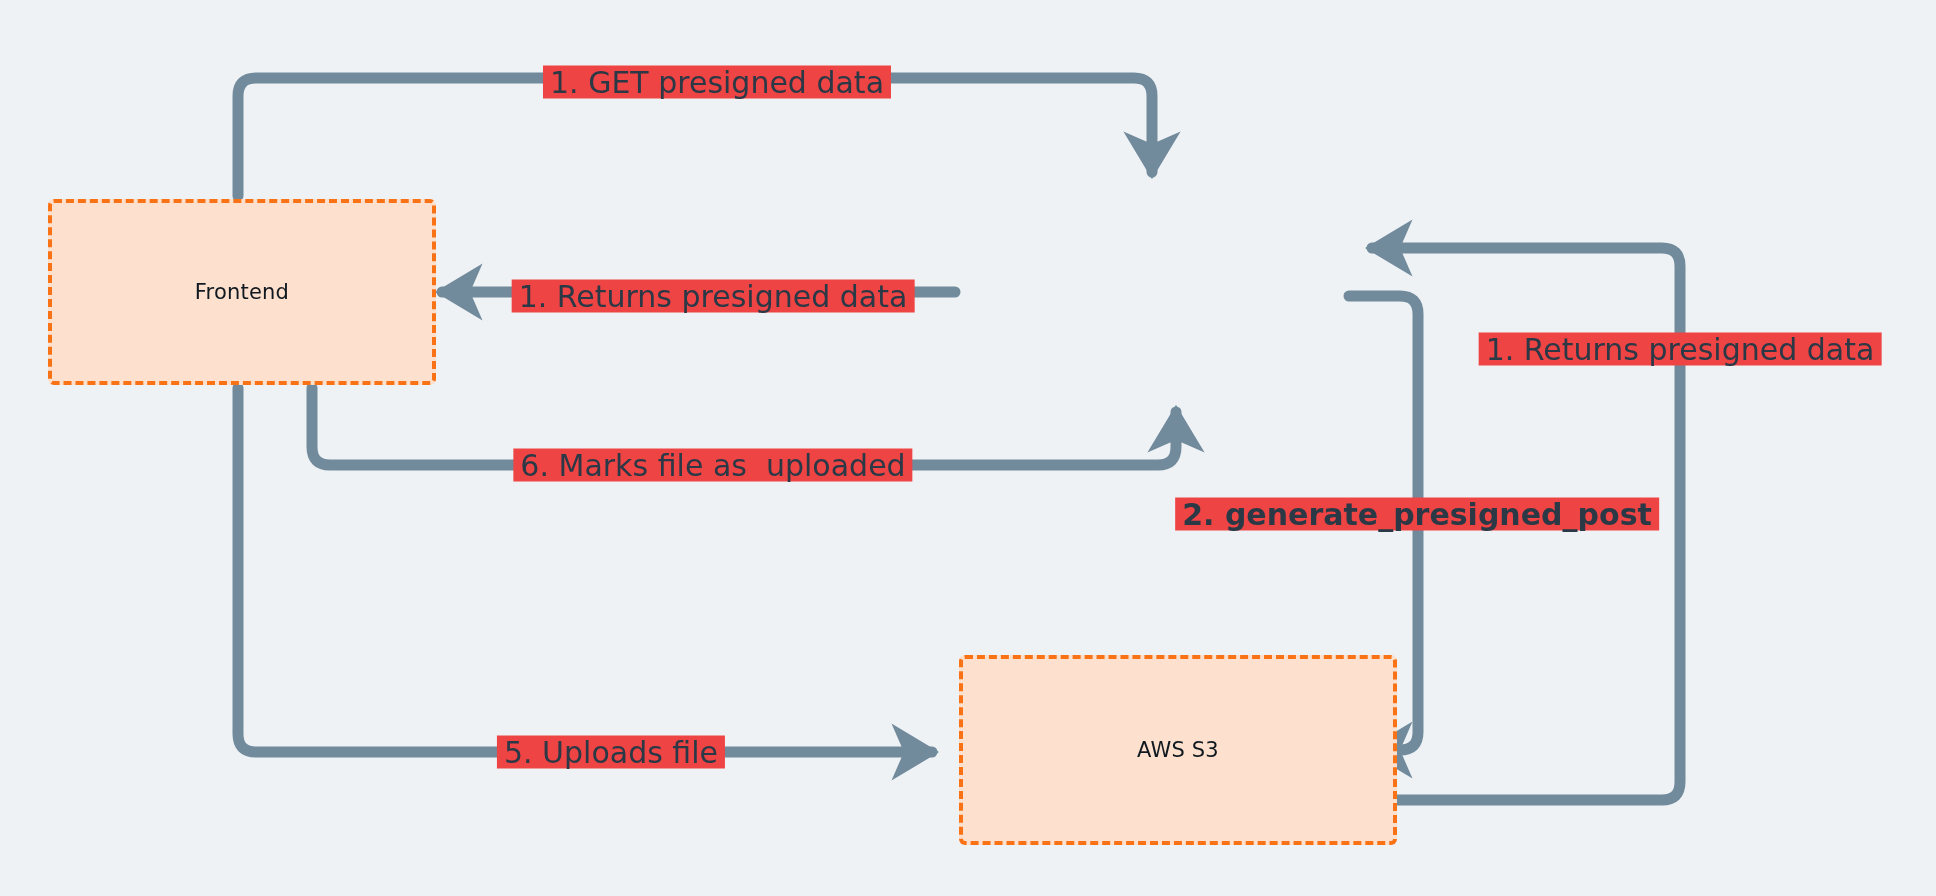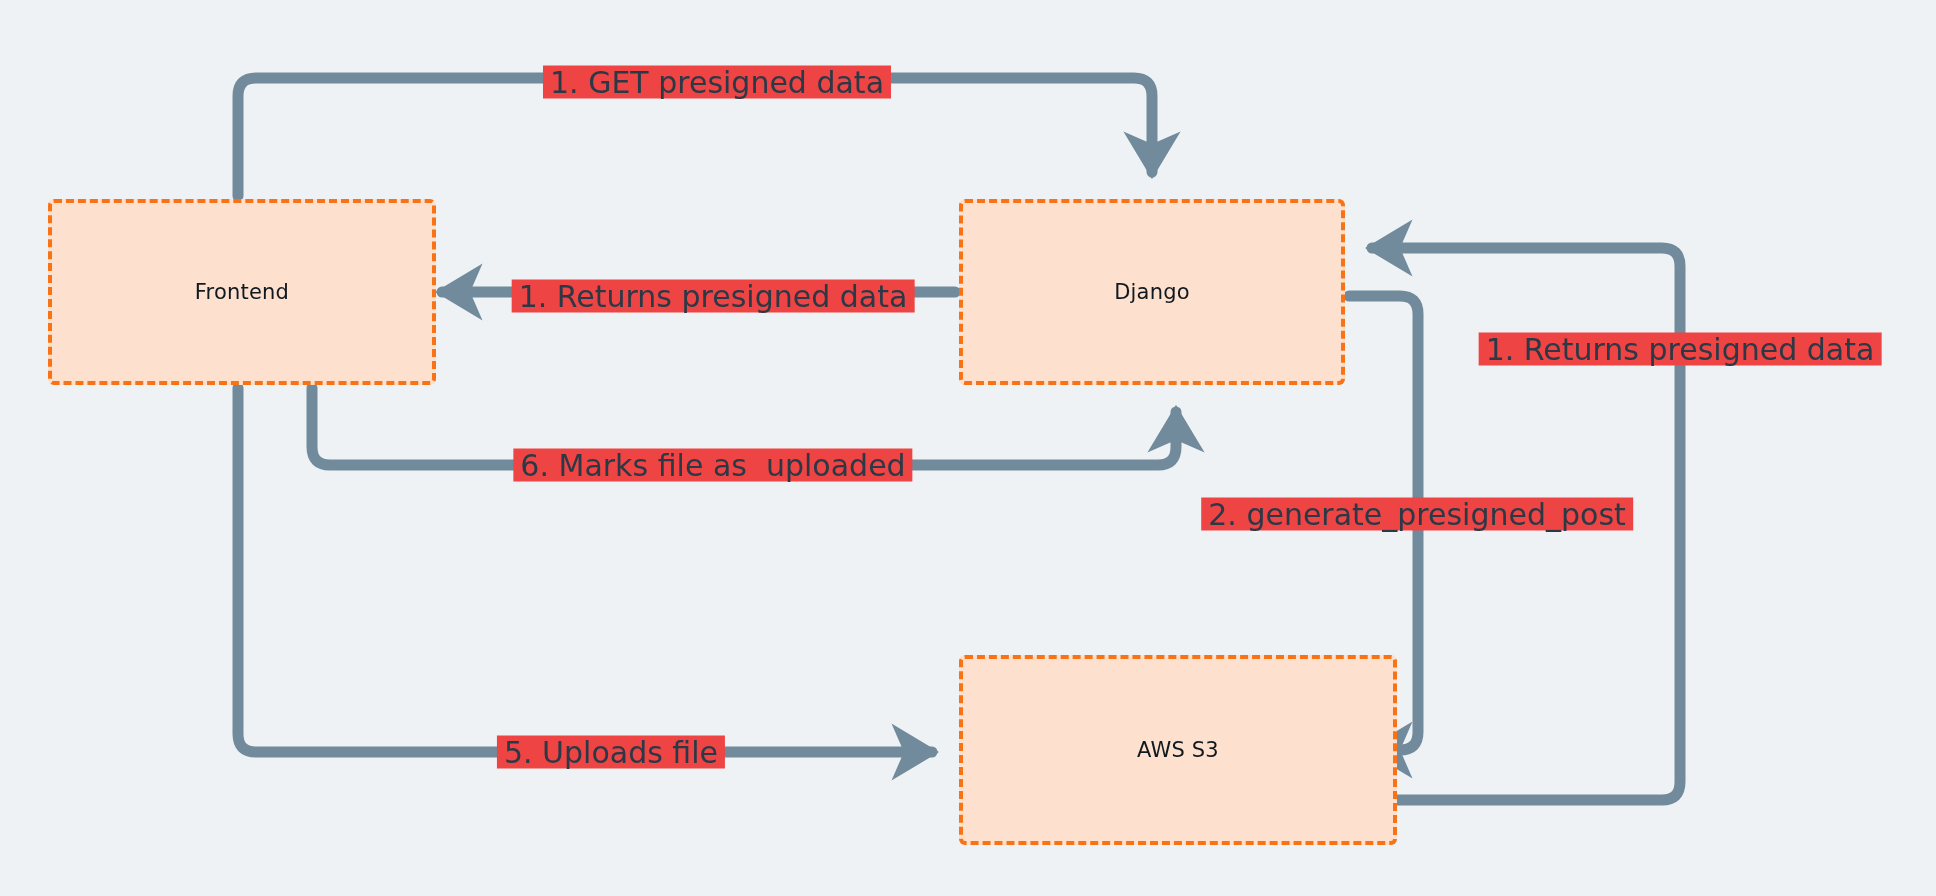--- a/index.html
+++ b/index.html
@@ -83,31 +83,28 @@
       <path d="M 238 388 L 238 734 Q 238 752 256 752 L 932 752" marker-end="url(#arrowHead)"></path>
 
       <path d="M 312 388 L 312 447 Q 312 465 330 465 L 1158 465 Q 1176 465 1176 447 L 1176 412" marker-end="url(#arrowHead)"></path>
     </g>
   </svg>
 
   <div class="node" style="left:48px; top:199px; width:388px; height:186px;">
     <span class="node-label">Frontend</span>
   </div>
 
-  <div class="node" style="left:959px; top:199px; width:386px; height:186px;">
-    <span class="node-label">Django</span>
-  </div>
 
   <div class="node" style="left:959px; top:655px; width:438px; height:190px;">
     <span class="node-label">AWS S3</span>
   </div>
 
   <div class="edge-label el-center" style="left:717px; top:82px;">1. GET presigned data</div>
 
-  <div class="edge-label el-center" style="left:1417px; top:514px;">2. generate_presigned_post</div>
+  <div class="edge-label el-center" style="left:1417px; top:514px;font-weight:bold;">2. generate_presigned_post</div>
 
   <div class="edge-label el-center" style="left:1680px; top:349px;">1. Returns presigned data</div>
 
   <div class="edge-label el-center" style="left:713px; top:296px;">1. Returns presigned data</div>
 
   <div class="edge-label el-center" style="left:611px; top:752px;">5. Uploads file</div>
 
   <div class="edge-label el-center" style="left:713px; top:465px;text-align:center;">6. Marks file as  uploaded</div>
 
 </div>

